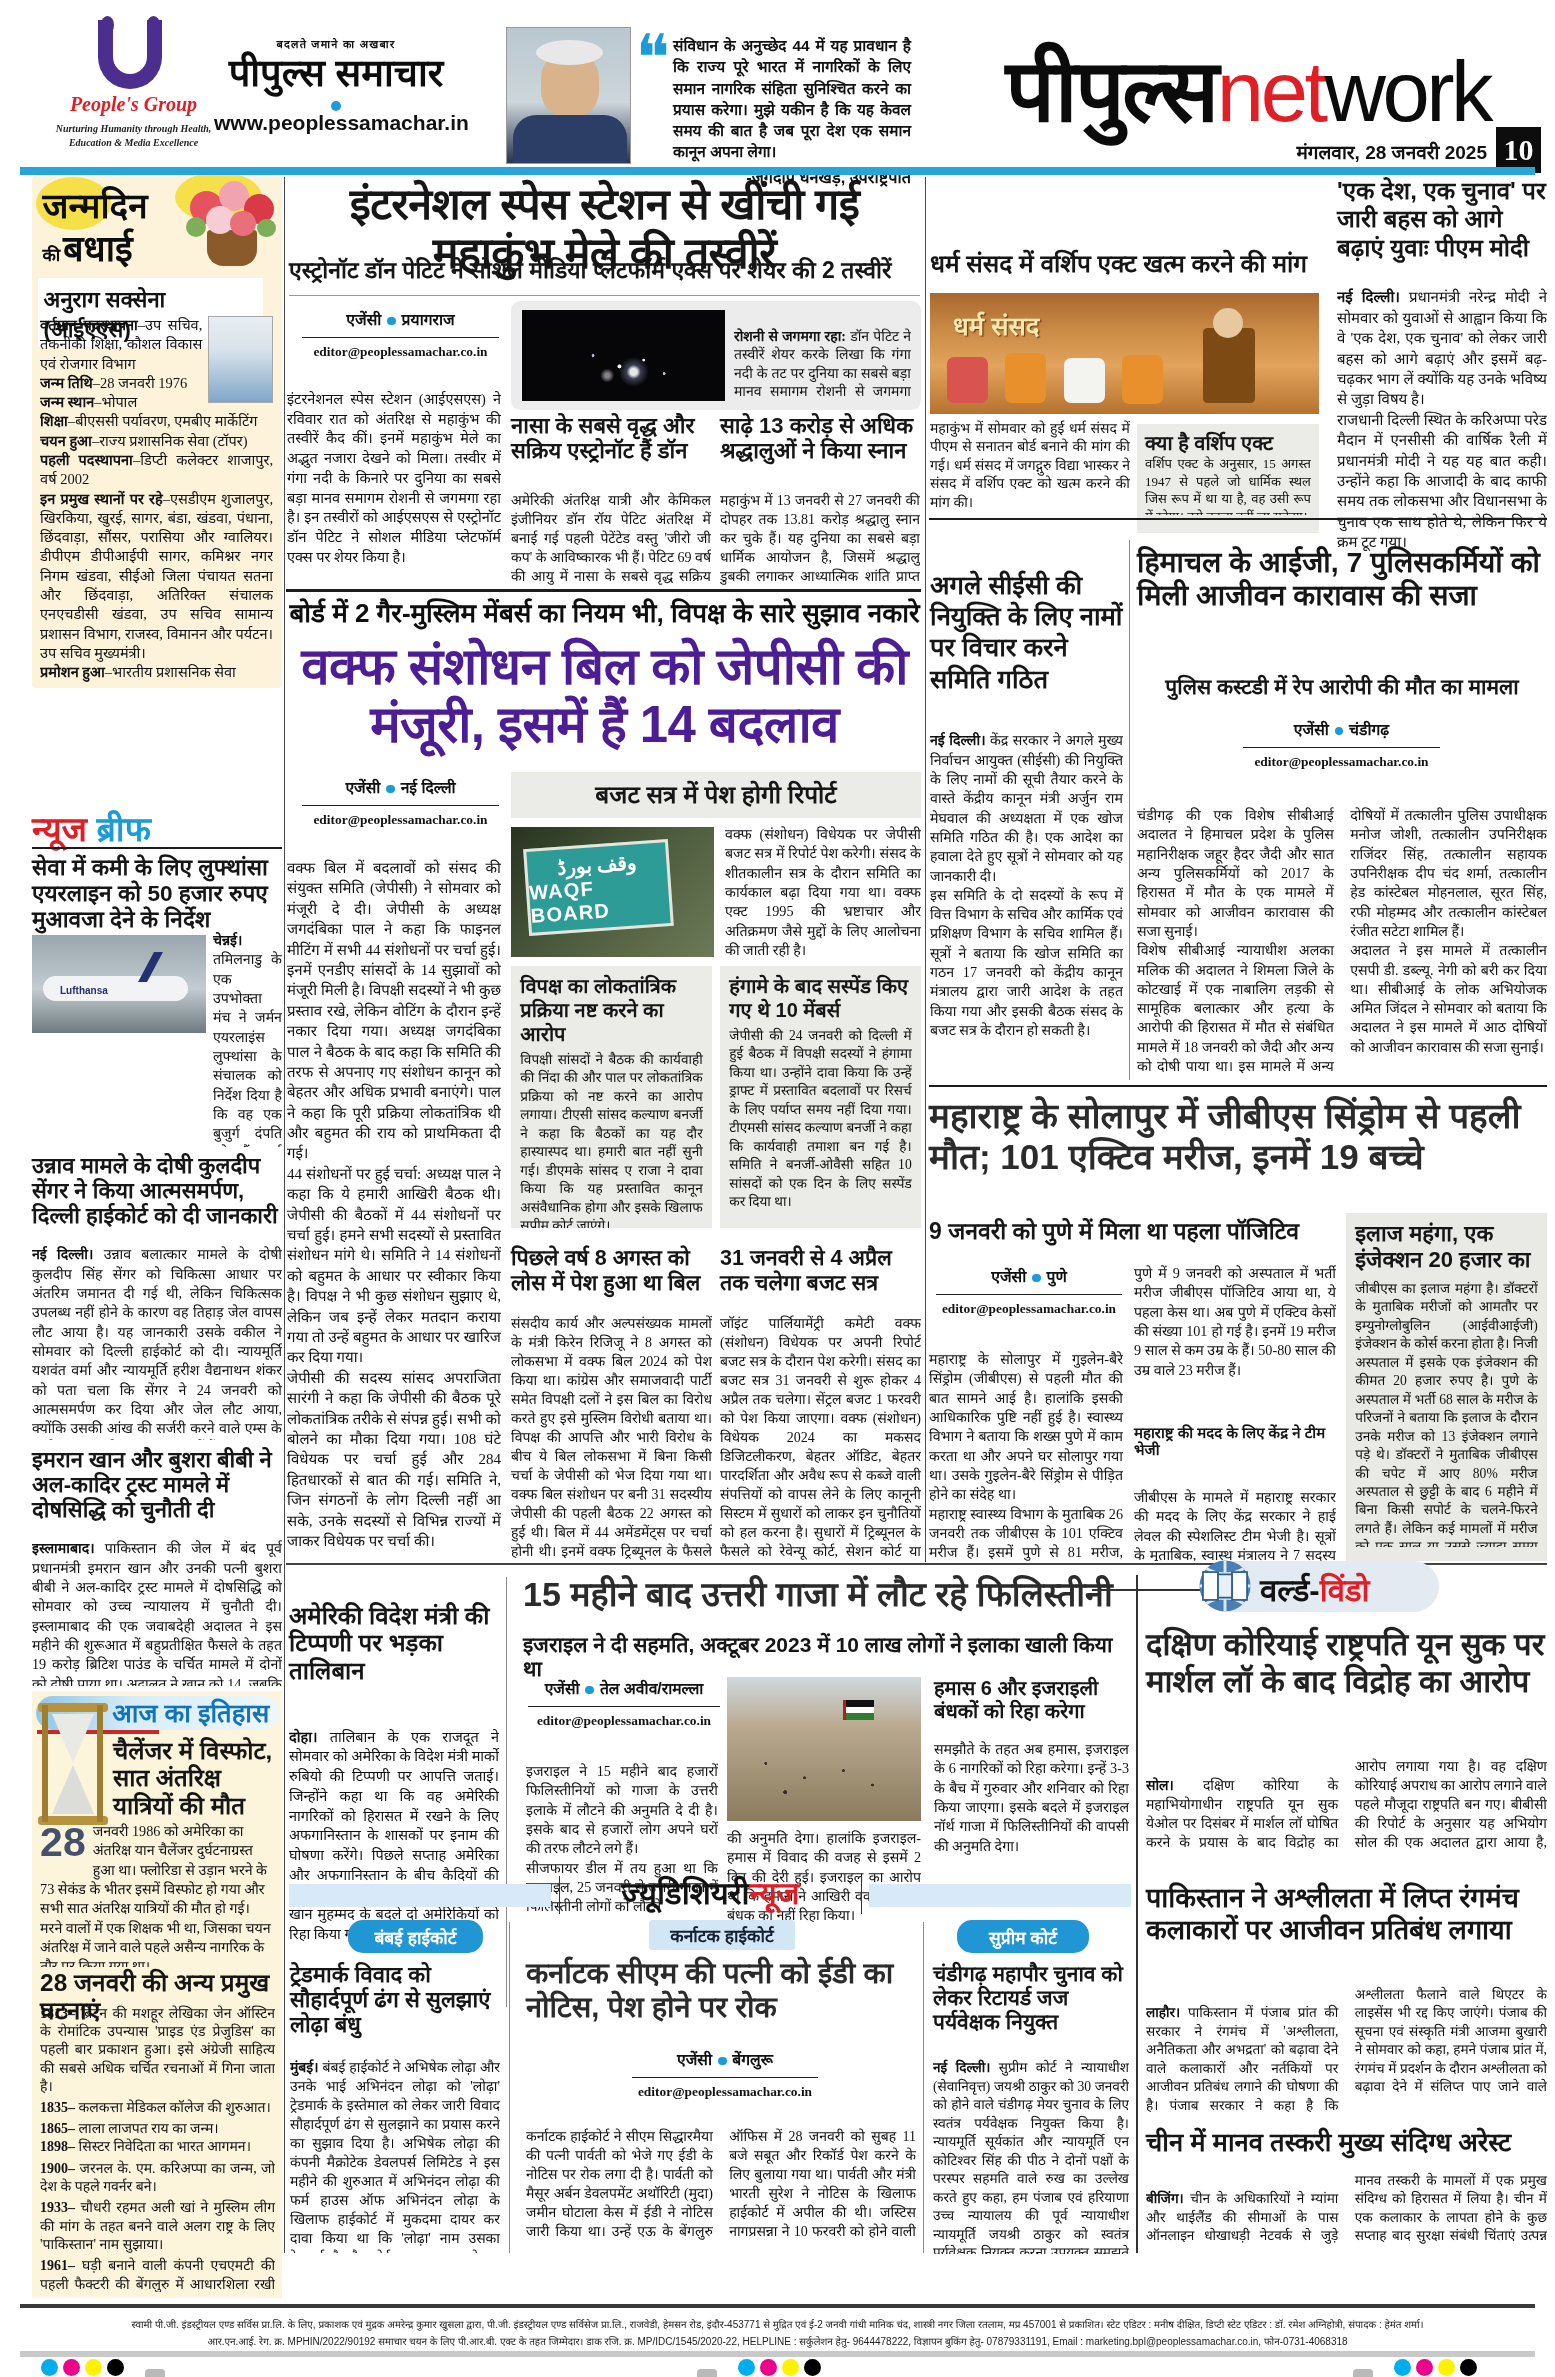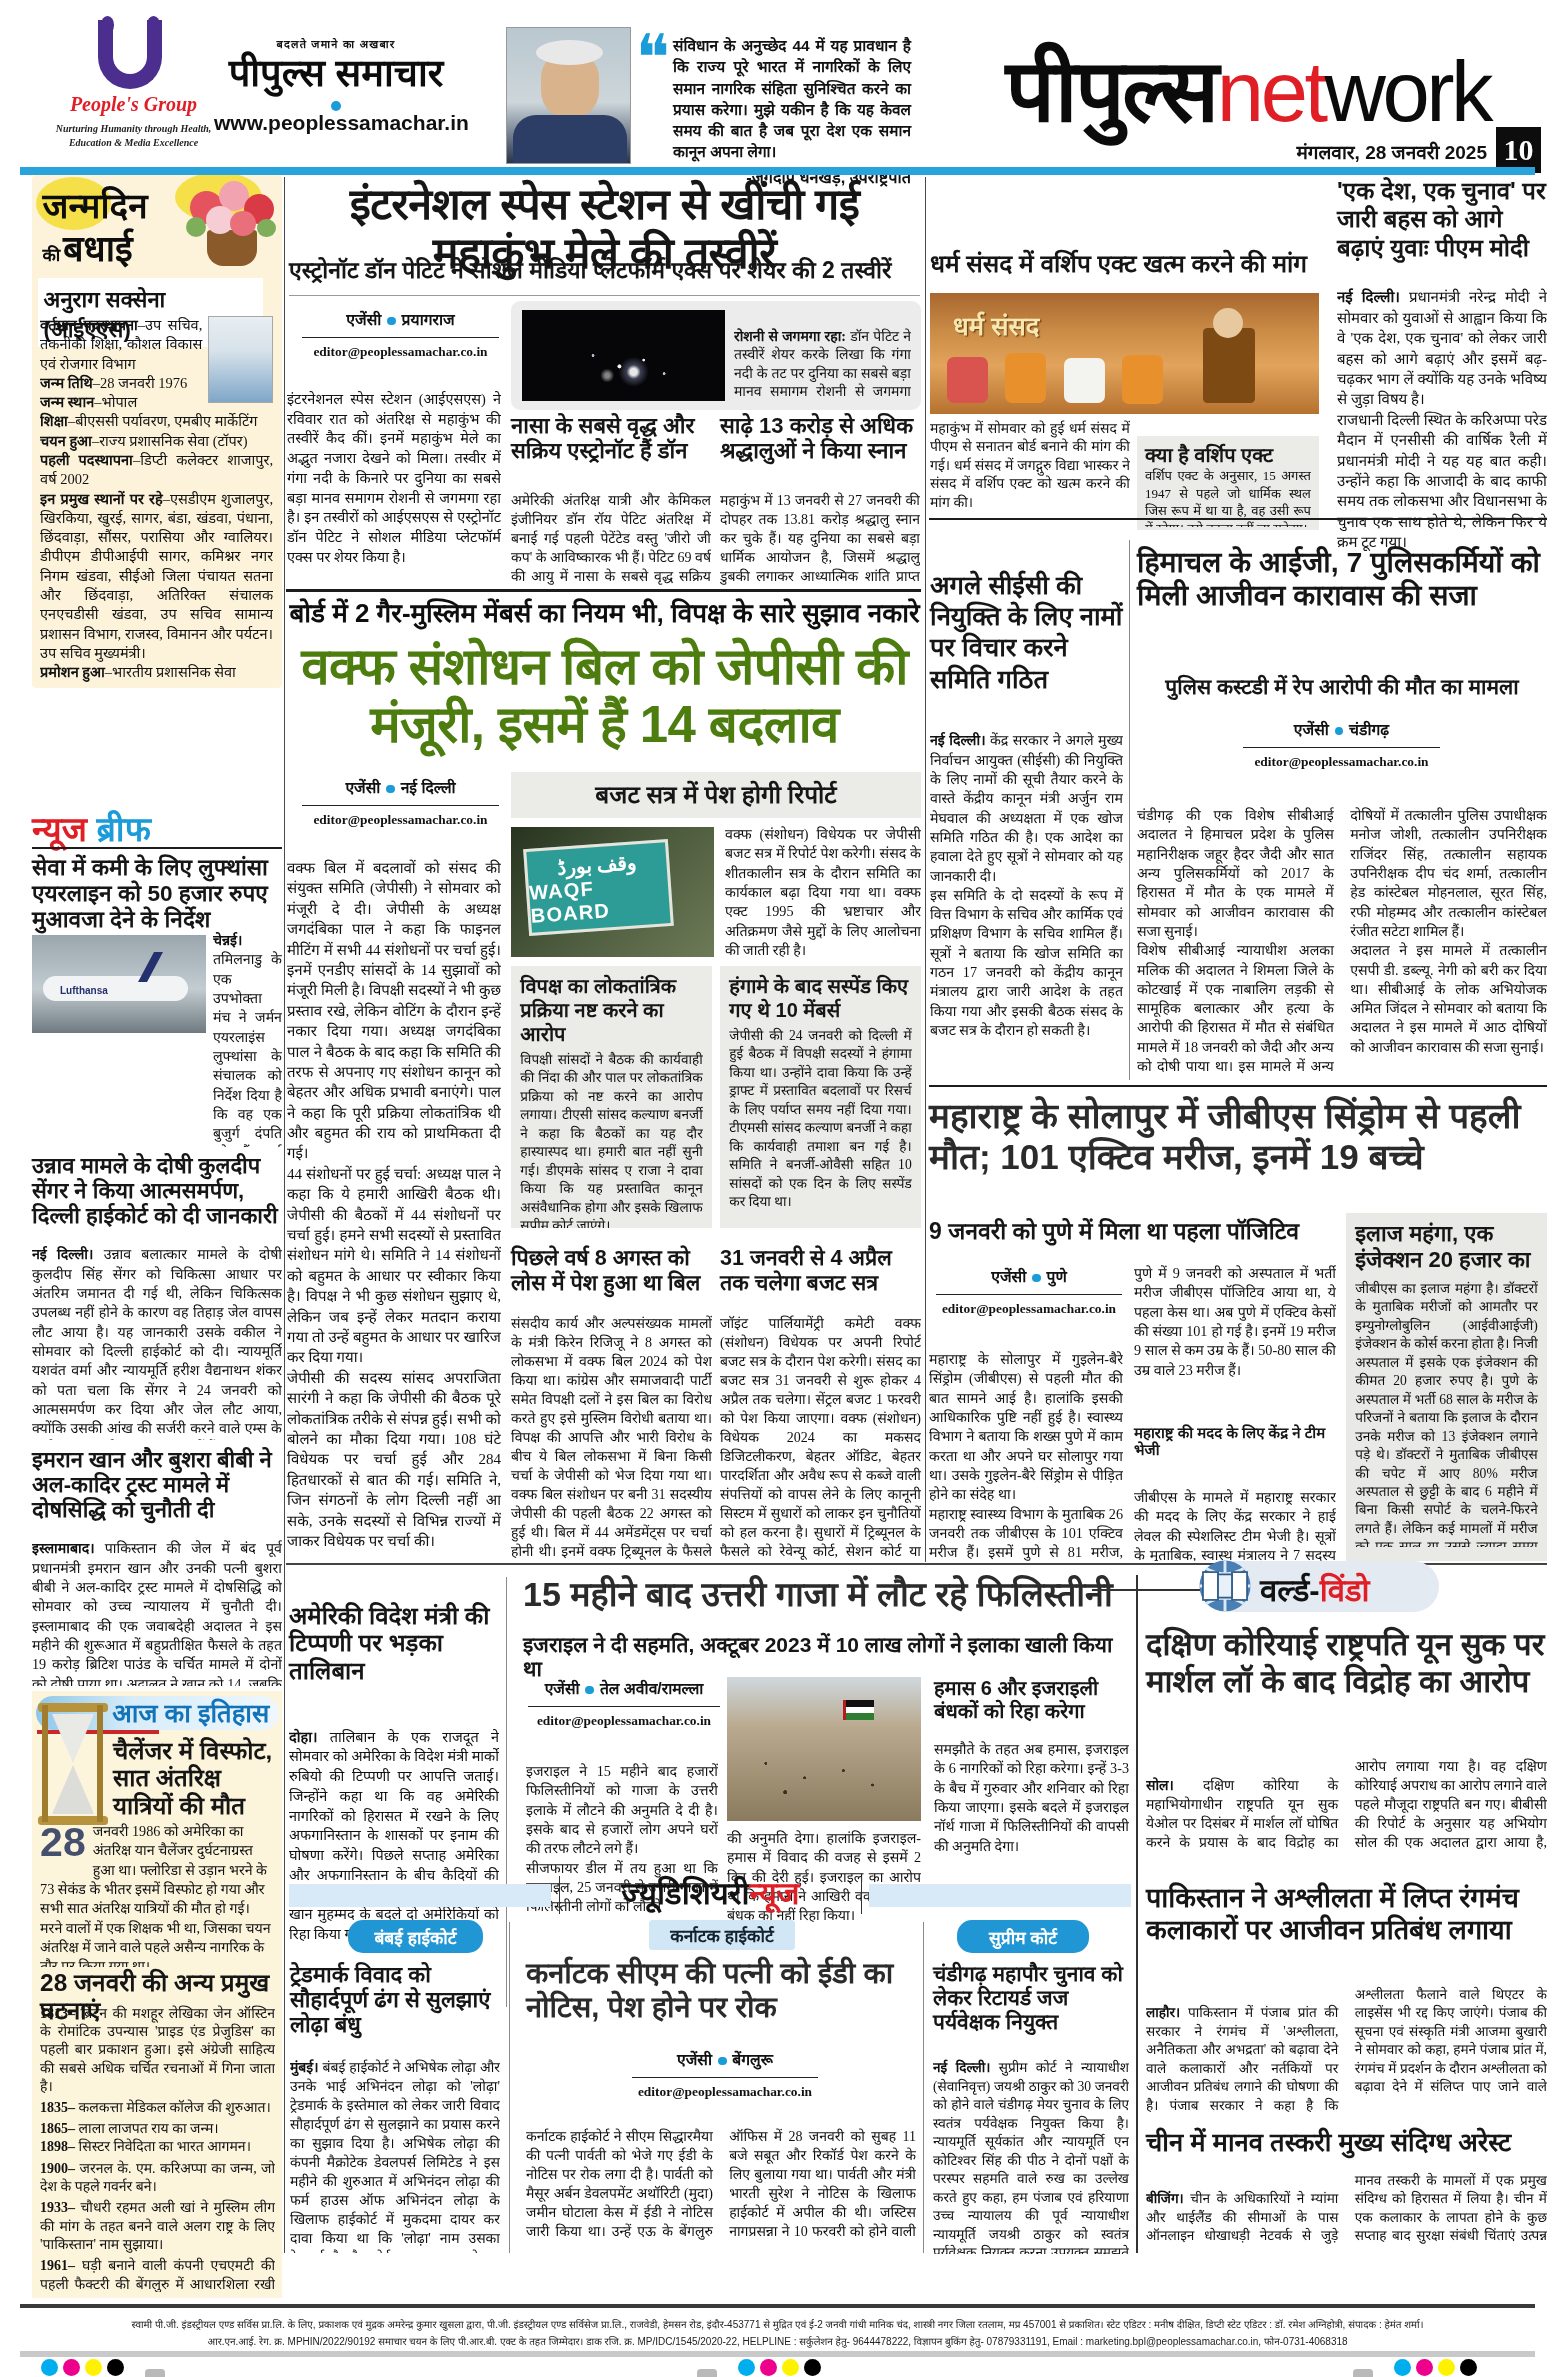--- a/index.html
+++ b/index.html
@@ -131,21 +131,21 @@
 <div class="abs" style="left:930px;top:293px;width:389px;height:121px;background:linear-gradient(180deg,#a8672f 0%,#c98a45 30%,#e2a45c 60%,#b5722f 100%);overflow:hidden">
   <div class="abs" style="left:23px;top:15px;width:174px;color:#f7e8b0;font-size:25.6px;font-weight:900;font-family:'Liberation Sans',sans-serif;text-shadow:1.2px 1.2px 1.2px #6b3a10">धर्म संसद</div>
   <div class="abs" style="left:17.4px;top:64px;width:41px;height:46px;background:#d9534f;border-radius:7px"></div>
   <div class="abs" style="left:75px;top:60px;width:41px;height:50px;background:#e8912c;border-radius:7px"></div>
   <div class="abs" style="left:134px;top:65px;width:41px;height:45px;background:#f3f3ef;border-radius:7px"></div>
   <div class="abs" style="left:192px;top:62px;width:41px;height:49px;background:#e8912c;border-radius:7px"></div>
   <div class="abs" style="left:273px;top:35px;width:52px;height:75px;background:#7c4a12;border-radius:4.6px"></div>
   <div class="abs" style="left:283px;top:15px;width:30px;height:30px;background:#e7c89f;border-radius:50%"></div>
 </div>
 <div class="abs capt" style="left:930px;top:420px;width:200px;height:87px">महाकुंभ में सोमवार को हुई धर्म संसद में पीएम से सनातन बोर्ड बनाने की मांग की गई। धर्म संसद में जगद्गुरु विद्या भास्कर ने संसद में वर्शिप एक्ट को खत्म करने की मांग की।</div>
-<div class="abs graybox" style="left:1137px;top:436px;width:182px;height:94px;padding:7px 8.1px">
+<div class="abs graybox" style="left:1137px;top:424px;width:182px;height:109px;padding:7px 8.1px">
   <div class="boxtitle" style="font-size:20px">क्या है वर्शिप एक्ट</div>
   <div class="bodytxt" style="font-size:13px;height:60px">वर्शिप एक्ट के अनुसार, 15 अगस्त 1947 से पहले जो धार्मिक स्थल जिस रूप में था या है, वह उसी रूप में रहेगा। उसे बदला नहीं जा सकेगा।</div>
 </div>
 
 <div class="abs hl" style="left:1337px;top:177px;width:210px;height:85px;font-size:24px;font-weight:900;line-height:1.18">'एक देश, एक चुनाव' पर जारी बहस को आगे बढ़ाएं युवाः पीएम मोदी</div>
 <div class="abs bodytxt" style="left:1337px;top:267px;width:210px;height:323px;font-size:15px">
   <b>नई दिल्ली।</b> <span>प्रधानमंत्री नरेन्द्र मोदी ने सोमवार को युवाओं से आह्वान किया कि वे 'एक देश, एक चुनाव' को लेकर जारी बहस को आगे बढ़ाएं और इसमें बढ़-चढ़कर भाग लें क्योंकि यह उनके भविष्य से जुड़ा विषय है।
 राजधानी दिल्ली स्थित के करिअप्पा परेड मैदान में एनसीसी की वार्षिक रैली में प्रधानमंत्री मोदी ने यह यह बात कही। उन्होंने कहा कि आजादी के बाद काफी समय तक लोकसभा और विधानसभा के चुनाव एक साथ होते थे, लेकिन फिर ये क्रम टूट गया।</span>
 </div>
 
@@ -161,21 +161,21 @@
 <div class="abs" style="left:1243px;top:718px;width:197px">
   <div class="byline"><span>एजेंसी</span><span class="bdot"></span><span>चंडीगढ़</span></div>
   <div class="email">editor@peoplessamachar.co.in</div>
 </div>
 <div class="abs bodytxt cols2" style="left:1137px;top:806px;width:410px;height:273px;font-size:14.2px">चंडीगढ़ की एक विशेष सीबीआई अदालत ने हिमाचल प्रदेश के पुलिस महानिरीक्षक जहूर हैदर जैदी और सात अन्य पुलिसकर्मियों को 2017 के हिरासत में मौत के एक मामले में सोमवार को आजीवन कारावास की सजा सुनाई।
 विशेष सीबीआई न्यायाधीश अलका मलिक की अदालत ने शिमला जिले के कोटखाई में एक नाबालिग लड़की से सामूहिक बलात्कार और हत्या के आरोपी की हिरासत में मौत से संबंधित मामले में 18 जनवरी को जैदी और अन्य को दोषी पाया था। इस मामले में अन्य दोषियों में तत्कालीन पुलिस उपाधीक्षक मनोज जोशी, तत्कालीन उपनिरीक्षक राजिंदर सिंह, तत्कालीन सहायक उपनिरीक्षक दीप चंद शर्मा, तत्कालीन हेड कांस्टेबल मोहनलाल, सूरत सिंह, रफी मोहम्मद और तत्कालीन कांस्टेबल रंजीत सटेटा शामिल हैं।
 अदालत ने इस मामले में तत्कालीन एसपी डी. डब्ल्यू. नेगी को बरी कर दिया था। सीबीआई के लोक अभियोजक अमित जिंदल ने सोमवार को बताया कि अदालत ने इस मामले में आठ दोषियों को आजीवन कारावास की सजा सुनाई।</div>
 
 <div class="hrule" style="left:286px;top:589px;width:635px;height:2.9px"></div>
 <div class="abs hl center" style="left:289px;top:599px;width:631px;height:36px;font-size:26px;font-weight:800;color:#0e0e0e">बोर्ड में 2 गैर-मुस्लिम मेंबर्स का नियम भी, विपक्ष के सारे सुझाव नकारे</div>
-<div class="abs hl center" style="left:288px;top:638px;width:633px;height:124px;font-size:51px;font-weight:900;line-height:1.13;letter-spacing:-0.6px;color:#4d7c0f">वक्फ संशोधन बिल को जेपीसी की मंजूरी, इसमें हैं 14 बदलाव</div>
+<div class="abs hl center" style="left:288px;top:638px;width:633px;height:124px;font-size:51px;font-weight:900;line-height:1.13;letter-spacing:-0.6px;color:#4c1d95">वक्फ संशोधन बिल को जेपीसी की मंजूरी, इसमें हैं 14 बदलाव</div>
 <div class="abs" style="left:302px;top:776px;width:197px">
   <div class="byline"><span>एजेंसी</span><span class="bdot"></span><span>नई दिल्ली</span></div>
   <div class="email">editor@peoplessamachar.co.in</div>
 </div>
 <div class="abs graybox" style="left:511px;top:772px;width:410px;height:46px;display:flex;align-items:center;justify-content:center">
   <span class="hl" style="font-size:24.4px;font-weight:900">बजट सत्र में पेश होगी रिपोर्ट</span>
 </div>
 <div class="abs" style="left:511px;top:827px;width:203px;height:130px;background:linear-gradient(135deg,#27331f 0%,#49583b 45%,#6d7a57 100%);overflow:hidden">
   <div class="abs" style="left:15px;top:17.4px;width:145px;height:87px;background:#2e9c96;border:3.5px solid #e8e4da;transform:rotate(-4deg);display:flex;flex-direction:column;align-items:center;justify-content:center">
     <div style="color:#fff;font-size:20px;font-weight:700">وقف بورڈ</div>

